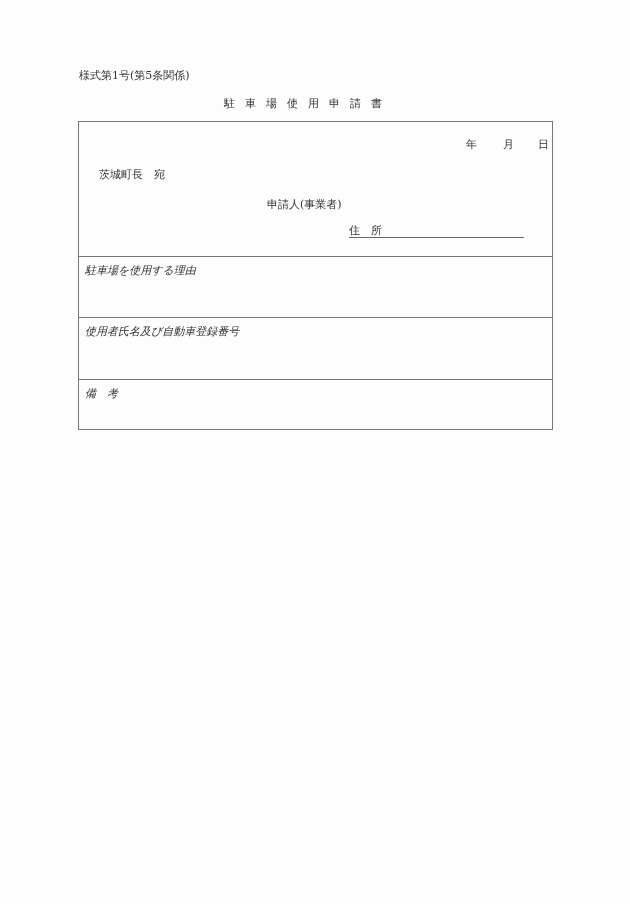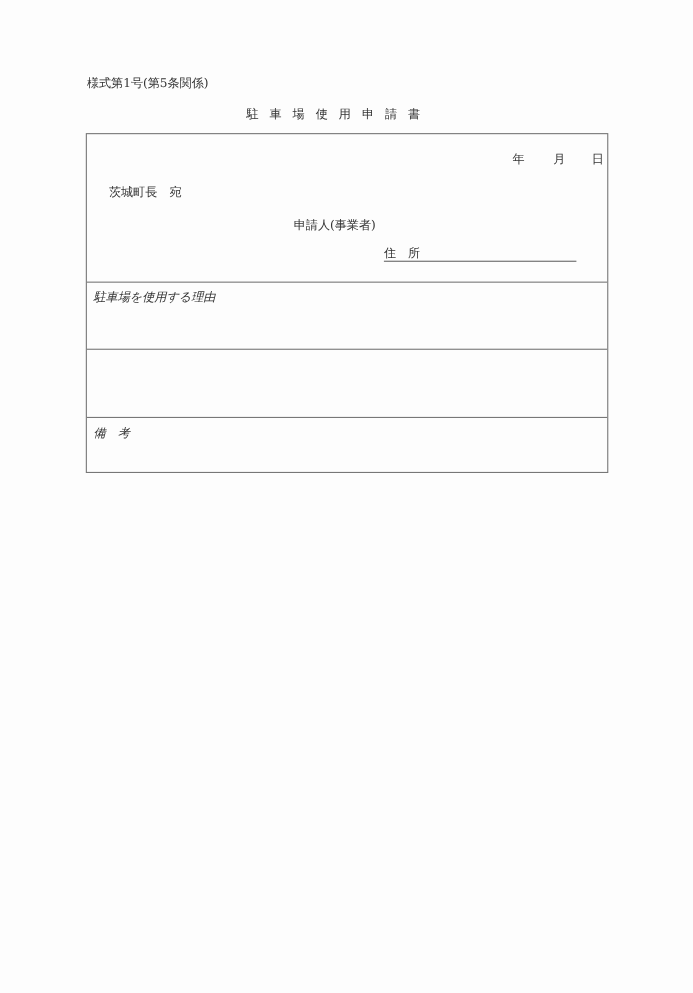--- a/index.html
+++ b/index.html
@@ -51,19 +51,20 @@
   </div>
 
 
   <div class="divider" style="top:134px;"></div>
 
   <div class="abs section-label" style="top:141px;">駐車場を使用する理由</div>
   <div class="abs" style="left:6px; top:160px; width:460px; height:30px;"></div>
 
   <div class="divider" style="top:195px;"></div>
 
+  <div class="abs section-label" style="top:202px;">使用者氏名及び自動車登録番号</div>
   <div class="abs" style="left:6px; top:221px; width:460px; height:30px;"></div>
 
   <div class="divider" style="top:257px;"></div>
 
   <div class="abs section-label" style="top:264px;">備　考</div>
   <div class="abs" style="left:6px; top:282px; width:460px; height:20px;"></div>
 </div>
 
 </body></html>

